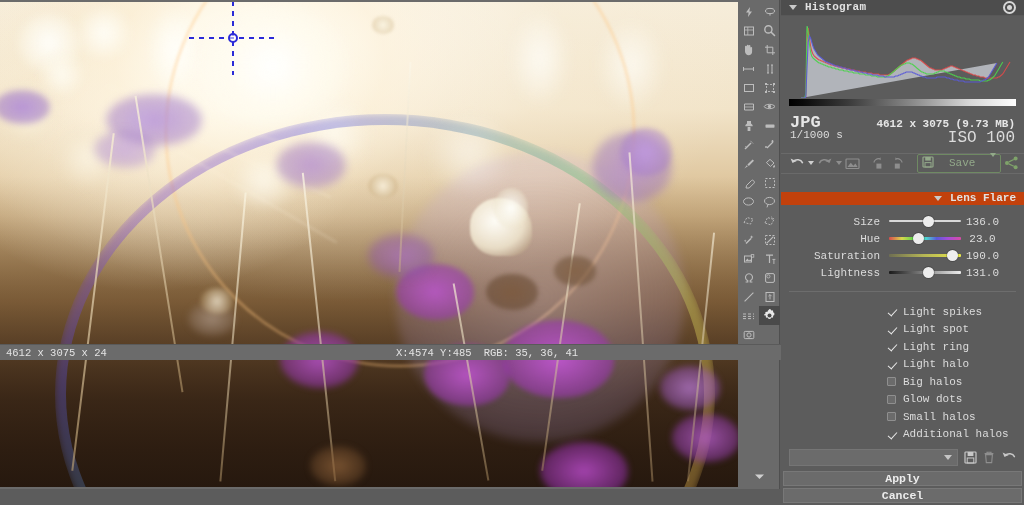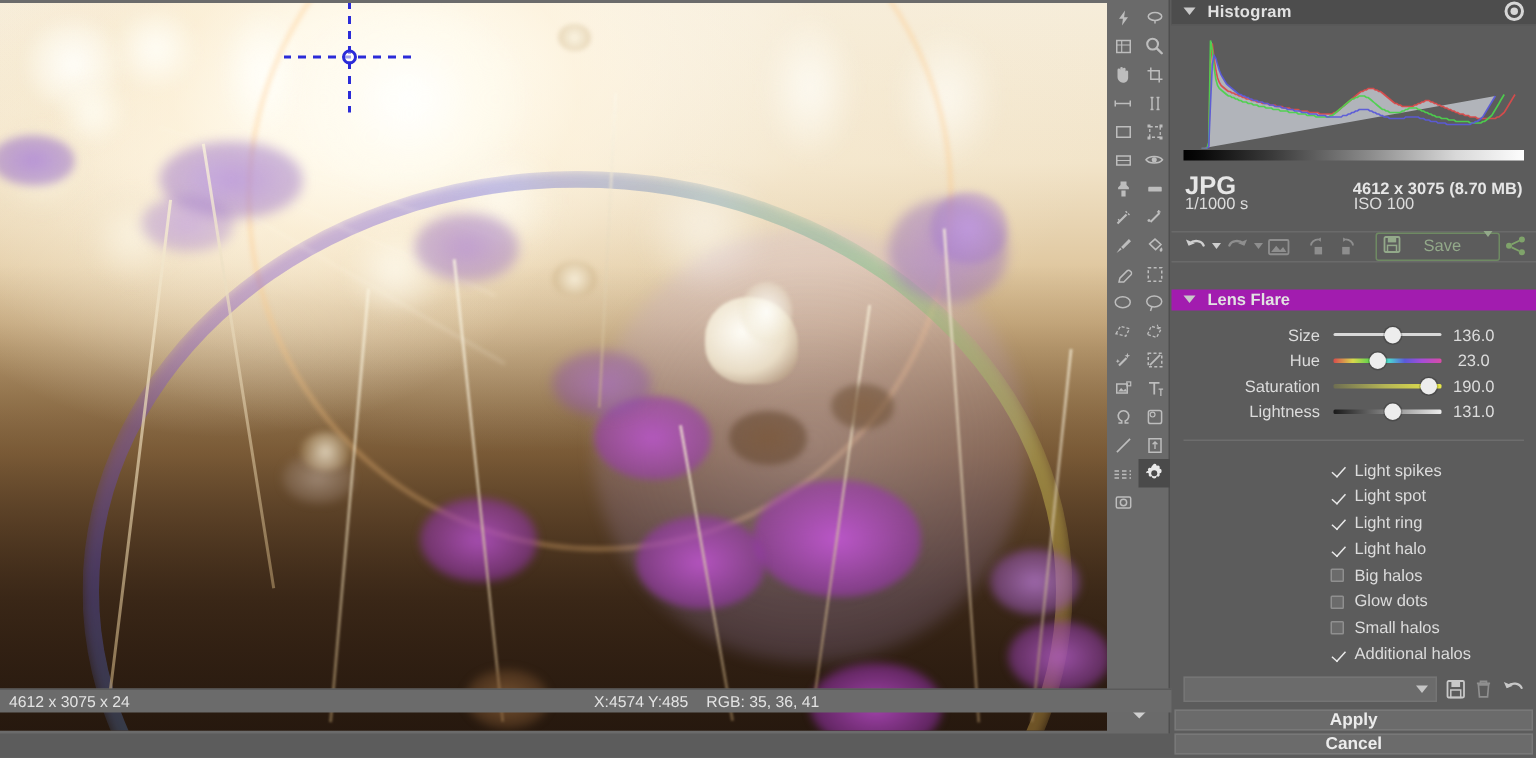--- a/index.html
+++ b/index.html
@@ -5,21 +5,21 @@
   * { box-sizing: border-box; margin: 0; padding: 0; }
   html, body {
     width: 1024px; height: 505px;
     overflow: hidden;
     background: #5c5c5c;
     font-family: "Liberation Sans", sans-serif;
     font-size: 11px;
     color: #d8d8d8;
     -webkit-font-smoothing: antialiased;
   }
-  #app { position: relative; width: 1024px; height: 475px; }
+  #app { position: relative; width: 1024px; height: 360px; font-family: Liberation Mono, monospace; }
 
   
   #canvas-area {
     position: absolute; left: 0; top: 0; width: 738px; height: 489px;
     background: #6b6b6b; overflow: hidden;
   }
   #photo {
     position: absolute; left: 0; top: 2px; width: 738px; height: 485px;
     overflow: hidden;
     background:
@@ -129,41 +129,42 @@
     width: 227px; height: 7px; margin-top: 1px;
     background: linear-gradient(to right, #000 0%, #0a0a0a 6%, #3a3a3a 26%, #8c8c8c 55%, #d8d8d8 80%, #fdfdfd 100%);
   }
 
   .meta-rows { padding: 7px 9px 8px 9px; }
   .meta-row { display: flex; align-items: baseline; height: 16px; }
   .meta-row .left { font-weight: bold; font-size: 17px; color: #e6e6e6; }
   .meta-row .right { margin-left: auto; font-weight: bold; font-size: 11px; color: #e6e6e6; }
   .meta-row2 { display: flex; height: 16px; }
   .meta-row2 .a { width: 50%; font-size: 11px; color: #dcdcdc; }
-  .meta-row2 .b { width: 50%; font-size: 11px; color: #dcdcdc; }
+  .meta-row2 .b { width: 50%; font-size: 16px; color: #dcdcdc; text-align: right; }
 
   #action-bar {
     display: flex; align-items: center; gap: 3px; height: 28px;
     padding: 0 8px; border-top: 1px solid #6a6a6a; border-bottom: 1px solid #6a6a6a;
     margin: 0 0 0 0;
   }
   .act { color: #cfcfcf; display: flex; align-items: center; }
   .act.dim { color: #8e8e8e; }
   .caret-sm { width: 0; height: 0; border-left: 3px solid transparent; border-right: 3px solid transparent; border-top: 4px solid currentColor; }
   .vsep { width: 1px; height: 15px; background: #747474; margin: 0 3px; }
   .save-group {
     display: flex; align-items: center; gap: 15px; border: 1px solid #6f8a63;
     border-radius: 2px; padding: 1px 4px; color: #93a98a; height: 19px;
   }
   .save-group .lbl { font-size: 11px; }
 
   
   #lf-header {
-    height: 21px; background: #a21caf; display: flex; align-items: center; padding: 0 8px;
+    height: 21px; background: #c2410c; display: flex; align-items: center; padding: 0 8px;
     margin-top: 18px;
+    justify-content: flex-end;
   }
   #lf-header .tri {
     width: 0; height: 0; border-left: 4px solid transparent; border-right: 4px solid transparent;
     border-top: 5px solid #c9c9c9; margin-right: 8px;
   }
   #lf-title { font-size: 11px; font-weight: bold; color: #e2e2e2; }
 
   #sliders { padding: 8px 0 6px 0; }
   .slider-row { display: flex; align-items: center; height: 17px; }
   .sl-label { width: 108px; text-align: right; padding-right: 9px; font-size: 11px; color: #dcdcdc; }
@@ -546,21 +547,21 @@
               <path d="M12.0,76.0 L13.2,76.0 L14.4,76.0 L15.6,76.0 L16.8,75.0 L18.0,46.0 L19.2,20.0 L20.4,14.0 L21.6,16.0 L22.7,20.0 L23.9,24.0 L25.1,27.0 L26.3,29.0 L27.5,31.0 L28.7,33.0 L29.9,34.0 L31.1,35.0 L32.3,36.0 L33.5,37.0 L34.7,38.0 L35.9,39.0 L37.1,40.0 L38.3,40.0 L39.5,41.0 L40.7,41.0 L41.9,42.0 L43.1,42.0 L44.2,43.0 L45.4,43.0 L46.6,44.0 L47.8,44.0 L49.0,44.0 L50.2,45.0 L51.4,45.0 L52.6,45.0 L53.8,46.0 L55.0,46.0 L56.2,46.0 L57.4,47.0 L58.6,47.0 L59.8,47.0 L61.0,48.0 L62.2,48.0 L63.4,48.0 L64.5,48.0 L65.7,49.0 L66.9,49.0 L68.1,49.0 L69.3,50.0 L70.5,50.0 L71.7,50.0 L72.9,50.0 L74.1,51.0 L75.3,51.0 L76.5,51.0 L77.7,51.0 L78.9,52.0 L80.1,52.0 L81.3,52.0 L82.5,52.0 L83.7,53.0 L84.9,53.0 L86.0,53.0 L87.2,53.0 L88.4,53.0 L89.6,54.0 L90.8,54.0 L92.0,54.0 L93.2,54.0 L94.4,54.0 L95.6,55.0 L96.8,55.0 L98.0,55.0 L99.2,55.0 L100.4,55.0 L101.6,55.0 L102.8,55.0 L104.0,55.0 L105.2,55.0 L106.3,54.0 L107.5,54.0 L108.7,54.0 L109.9,53.0 L111.1,53.0 L112.3,52.0 L113.5,52.0 L114.7,51.0 L115.9,51.0 L117.1,50.0 L118.3,50.0 L119.5,50.0 L120.7,50.0 L121.9,50.0 L123.1,50.0 L124.3,51.0 L125.5,51.0 L126.7,52.0 L127.8,52.0 L129.0,53.0 L130.2,53.0 L131.4,54.0 L132.6,54.0 L133.8,55.0 L135.0,55.0 L136.2,55.0 L137.4,56.0 L138.6,56.0 L139.8,56.0 L141.0,56.0 L142.2,56.0 L143.4,56.0 L144.6,56.0 L145.8,56.0 L147.0,56.0 L148.1,55.0 L149.3,55.0 L150.5,55.0 L151.7,55.0 L152.9,55.0 L154.1,55.0 L155.3,55.0 L156.5,55.0 L157.7,56.0 L158.9,56.0 L160.1,56.0 L161.3,57.0 L162.5,57.0 L163.7,57.0 L164.9,58.0 L166.1,58.0 L167.3,58.0 L168.5,58.0 L169.6,59.0 L170.8,59.0 L172.0,59.0 L173.2,59.0 L174.4,59.0 L175.6,60.0 L176.8,60.0 L178.0,60.0 L179.2,60.0 L180.4,60.0 L181.6,60.0 L182.8,60.0 L184.0,60.0 L185.2,60.0 L186.4,60.0 L187.6,60.0 L188.8,60.0 L189.9,60.0 L191.1,60.0 L192.3,59.0 L193.5,59.0 L194.7,58.0 L195.9,58.0 L197.1,57.0 L198.3,56.0 L199.5,55.0 L200.7,53.0 L201.9,51.0 L203.1,49.0 L204.3,47.0 L205.5,45.0 L206.7,43.0 L207.9,41.0" fill="none" stroke="#5a5ad8" stroke-width="1.1" opacity="0.95"></path>
             </g>
         </svg>
       </div>
       <div id="hist-gradient"></div>
     </div>
 
     <div class="meta-rows">
       <div class="meta-row">
         <span class="left">JPG</span>
-        <span class="right">4612 x 3075 (8.70 MB)</span>
+        <span class="right">4612 x 3075 (9.73 MB)</span>
       </div>
       <div class="meta-row2">
         <span class="a">1/1000 s</span>
         <span class="b">ISO 100</span>
       </div>
     </div>
 
     <div id="action-bar">
       <span class="act">
         <svg width="16" height="14" viewBox="0 0 16 14">

